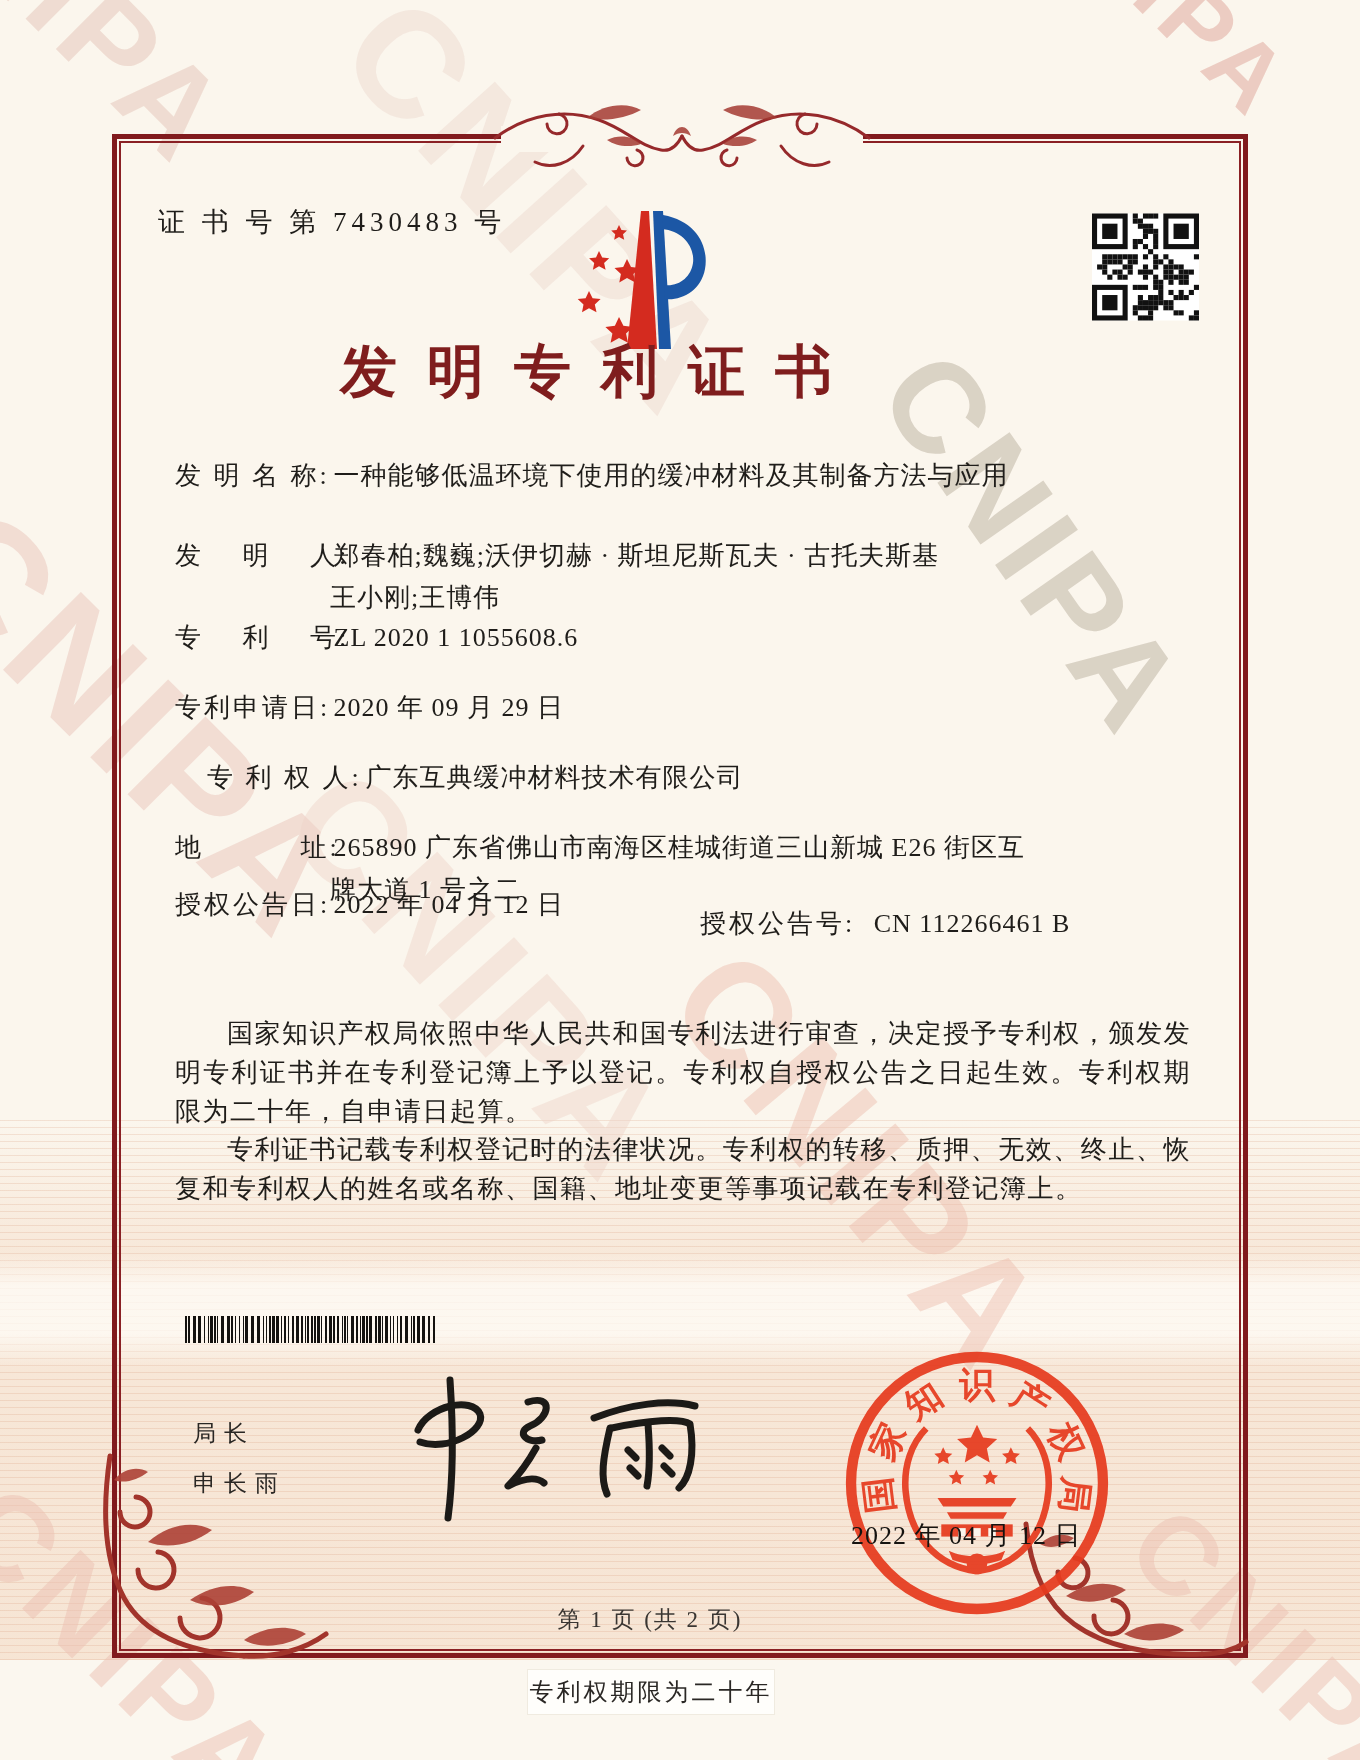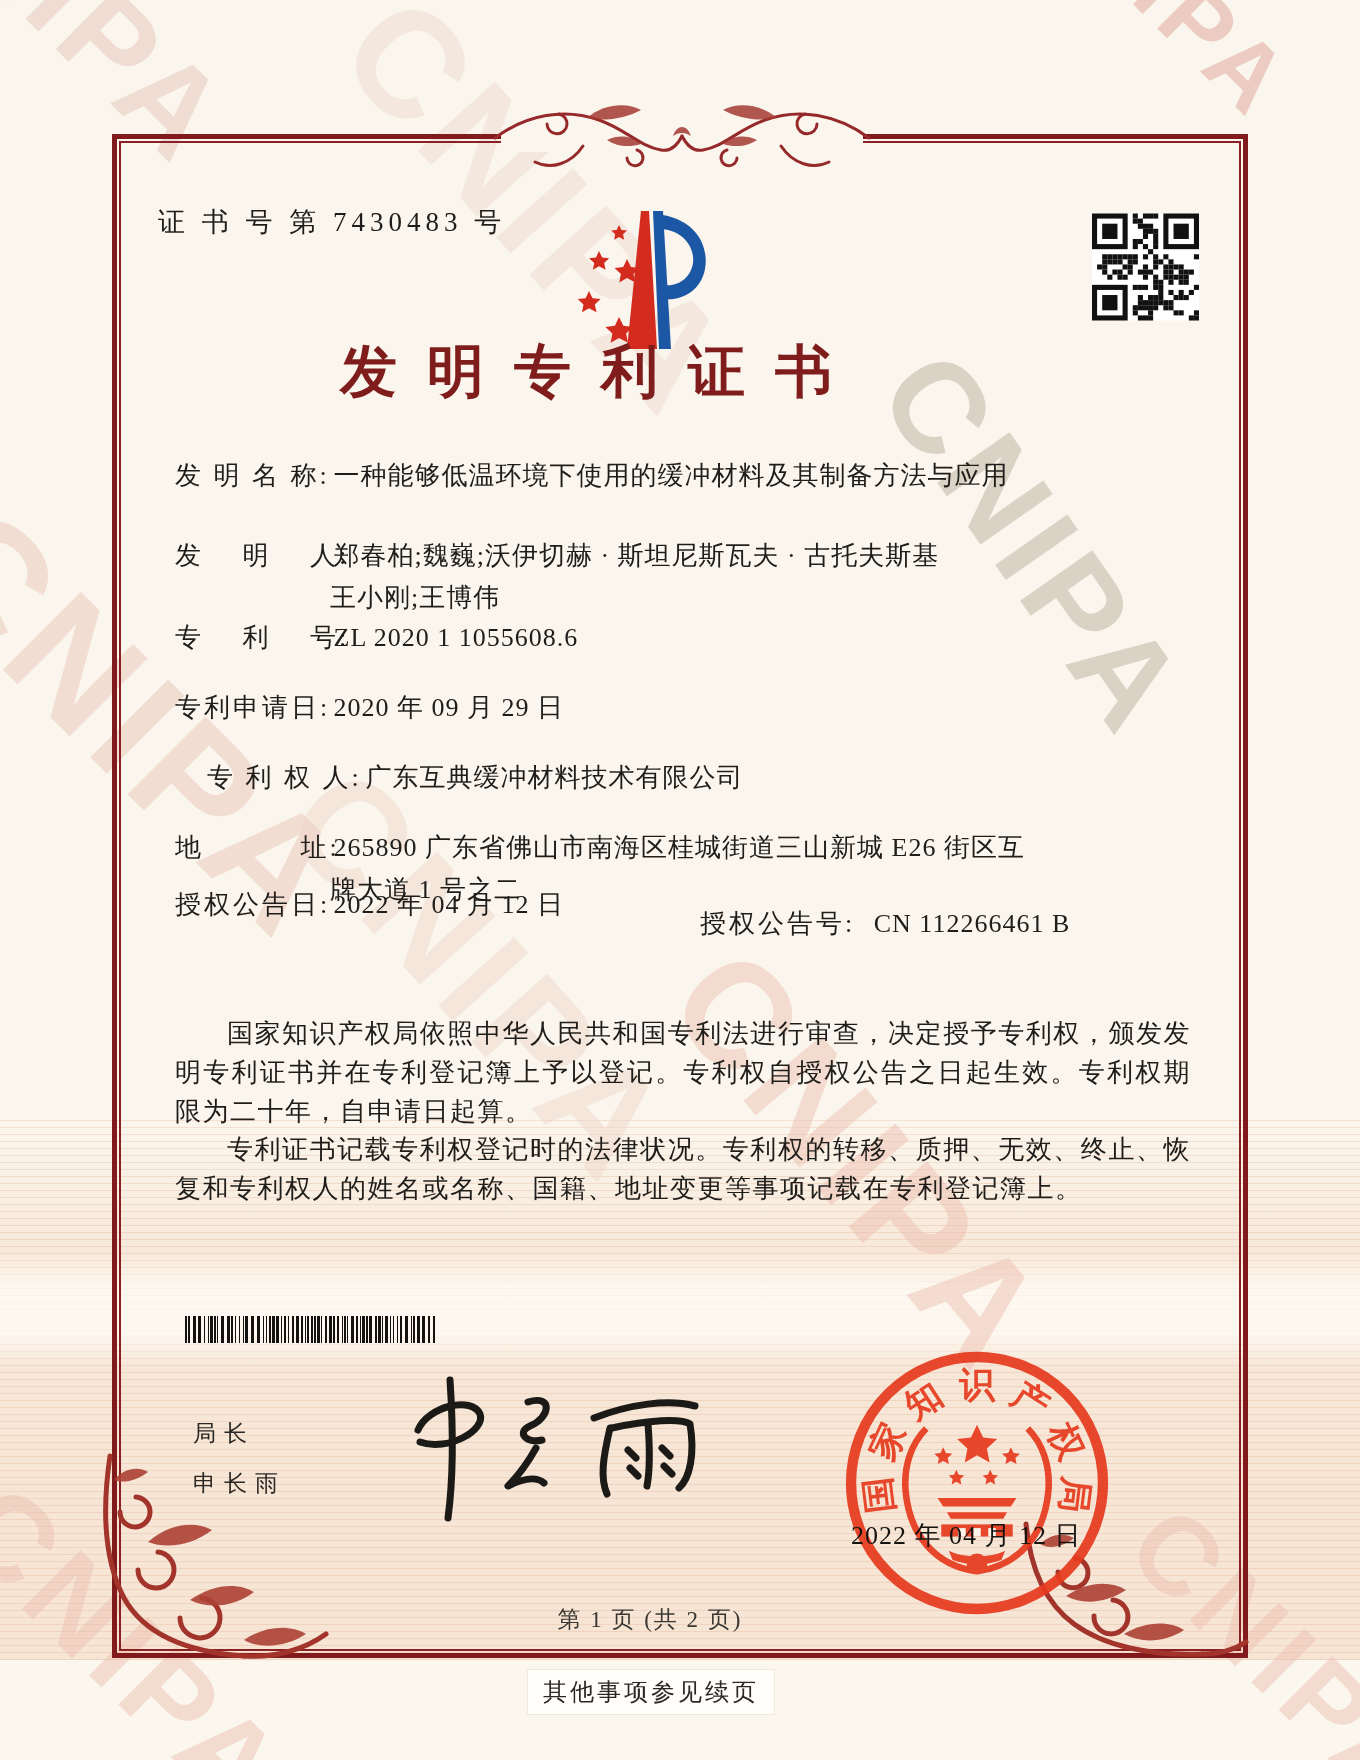--- a/index.html
+++ b/index.html
@@ -462,14 +462,14 @@
       <path d="M120,222 C136,230 164,230 180,222 L176,232 C160,238 140,238 124,232 Z"></path>
     </g>
   </g>
 </svg>
 
 <div class="abs seal-date">2022 年 04 月 12 日</div>
 
 <div class="abs page-info">第 1 页 (共 2 页)</div>
 
 <div class="abs footer-box">
-  <span>其他事项参见续页</span>
+  <span>专利权期限为二十年</span>
 </div>
 
 </body></html>

